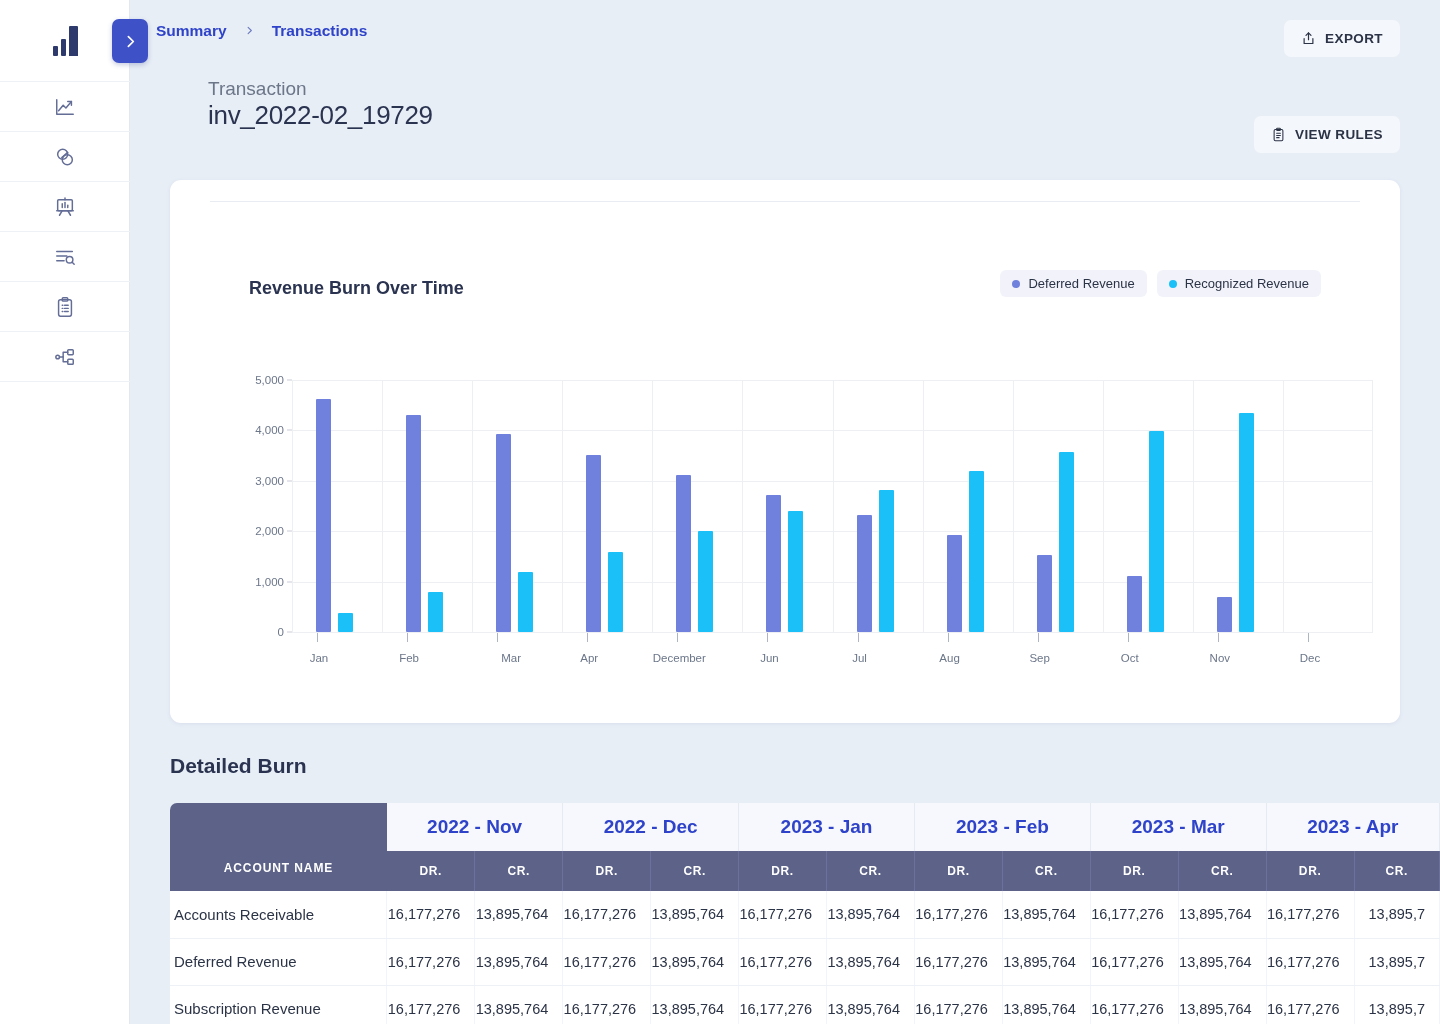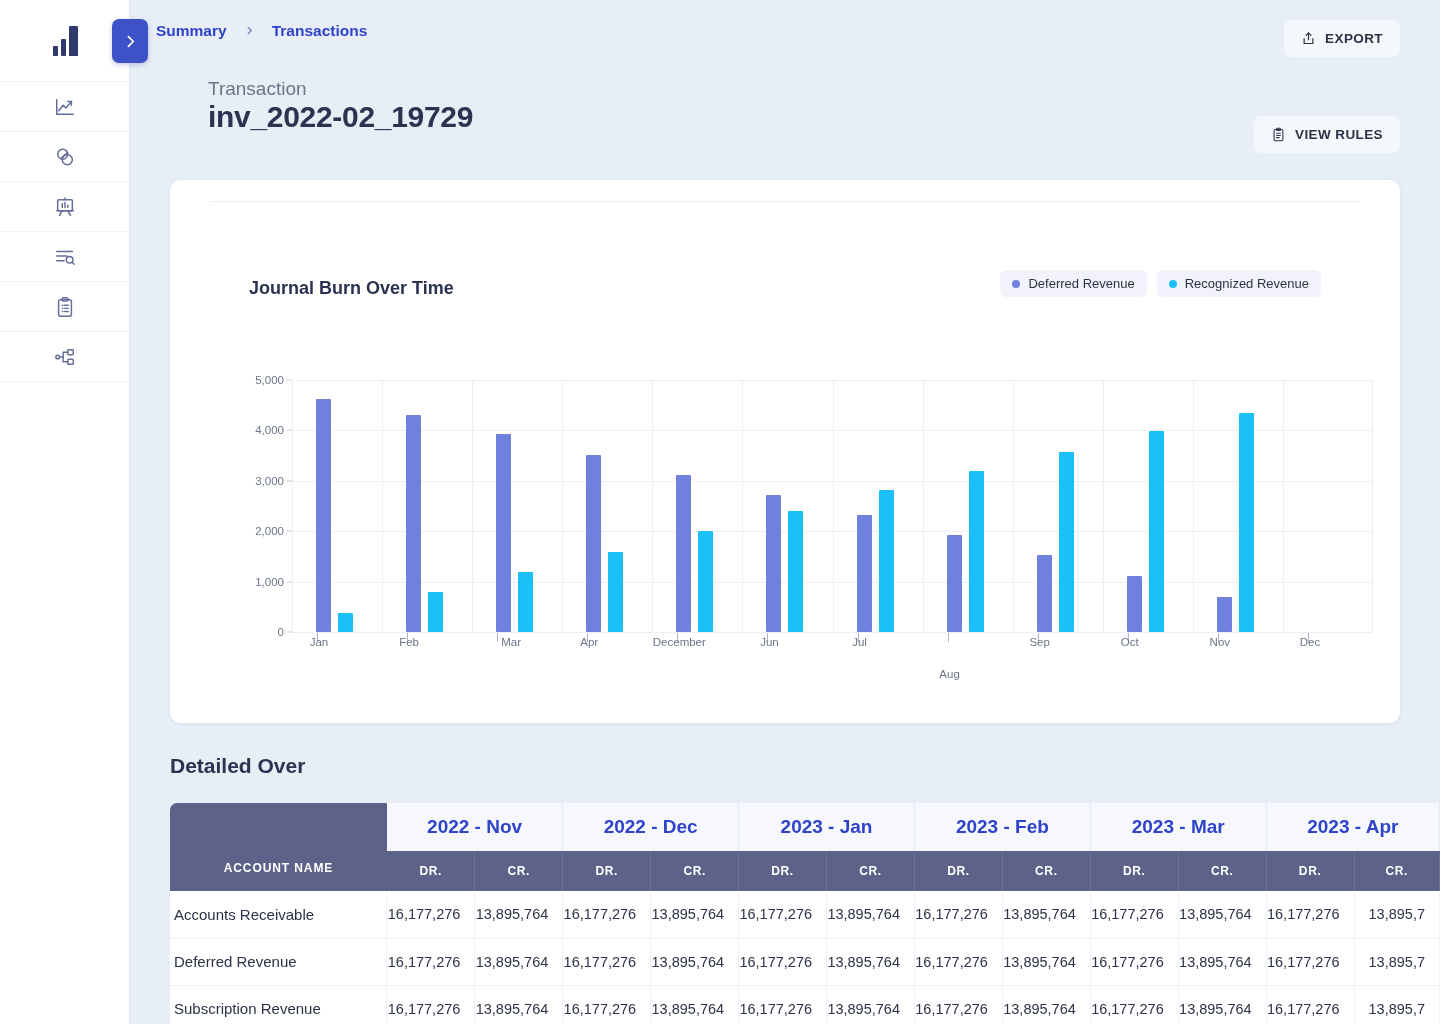--- a/index.html
+++ b/index.html
@@ -84,21 +84,21 @@
   .rules-btn {
     position: absolute; right: 40px; top: 116px;
     display: flex; align-items: center; gap: 9px;
     background: #f4f7fb; border: none; border-radius: 7px;
     padding: 11px 17px; cursor: pointer;
     font-size: 13.5px; font-weight: bold; letter-spacing: .4px;
     color: #2b3346; font-family: "Liberation Sans", sans-serif;
   }
   .titleblock { padding: 6px 0 0 78px; }
   .t-label { font-size: 19px; color: #6b7689; margin-bottom: 0; }
-  .t-value { font-size: 30px; color: #2a3350; font-weight: bold; letter-spacing: -.3px; }
+  .t-value { font-size: 26px; color: #2a3350; font-weight: normal; letter-spacing: -.3px; }
 
   
   .card {
     position: absolute; left: 40px; top: 180px;
     width: 1230px; height: 543px;
     background: #fff; border-radius: 11px;
     box-shadow: 0 1px 4px rgba(70,90,140,.09);
   }
   .card-head {
     display: flex; align-items: center; gap: 12px;
@@ -135,21 +135,21 @@
   .plot-border-l { position: absolute; left: 0; top: 0; width: 1px; height: 252px; background: #edeff2; }
   .plot-border-r { position: absolute; right: 0; top: 0; width: 1px; height: 252px; background: #edeff2; }
   .vline { position: absolute; top: 0; width: 1px; height: 252px; background: #edeff2; }
   .ylab {
     position: absolute; right: 1089px; width: 60px; text-align: right;
     font-size: 11.5px; color: #6b7689; transform: translateY(-50%);
   }
   .ytick { position: absolute; left: -5px; width: 5px; height: 1px; background: #c9ced8; transform: translateY(-.5px); }
   .xtick { position: absolute; top: 253px; width: 1px; height: 9px; background: #aeb6c6; }
   .xlab {
-    position: absolute; top: 256px; font-size: 11.5px; color: #6b7689;
+    position: absolute; top: 272px; font-size: 11.5px; color: #6b7689;
     transform: translateX(-50%); white-space: nowrap;
   }
   .bar { position: absolute; bottom: 0; width: 15px; border-radius: 1px; }
 
   
   .dv-title {
     position: absolute; left: 40px; top: 754px;
     font-size: 21px; font-weight: bold; color: #2a3350;
   }
   .tbl-wrap {
@@ -301,21 +301,21 @@
     </div>
 
     <div class="titleblock">
       <div class="t-label">Transaction</div>
       <div class="t-value">inv_2022-02_19729</div>
     </div>
 
     <div class="card">
       <div class="card-divider"></div>
 
-      <div class="chart-title">Journal Burn Over Time</div>
+      <div class="chart-title">Revenue Burn Over Time</div>
 
       <div class="legend">
         <div class="lg-pill">
           <span class="lg-dot" id="lgdot0" style="background: rgb(111, 129, 220);"></span>
           <span>Deferred Revenue</span>
         </div>
         <div class="lg-pill">
           <span class="lg-dot" id="lgdot1" style="background: rgb(26, 192, 247);"></span>
           <span>Recognized Revenue</span>
         </div>
@@ -371,21 +371,21 @@
           <div class="xlab" style="left: 477.417px;">Jun</div>
           <div class="bar" style="left: 474.417px; width: 15px; height: 137.088px; background: rgb(111, 129, 220);"></div>
           <div class="bar" style="left: 496.417px; width: 15px; height: 120.96px; background: rgb(26, 192, 247);"></div>
           <div class="vline" style="left: 540.5px;"></div>
           <div class="xtick" style="left: 565.5px;"></div>
           <div class="xlab" style="left: 567.5px;">Jul</div>
           <div class="bar" style="left: 564.5px; width: 15px; height: 116.928px; background: rgb(111, 129, 220);"></div>
           <div class="bar" style="left: 586.5px; width: 15px; height: 141.624px; background: rgb(26, 192, 247);"></div>
           <div class="vline" style="left: 630.583px;"></div>
           <div class="xtick" style="left: 655.583px;"></div>
-          <div class="xlab" style="left: 657.583px; margin-top: 32px;">Aug</div>
+          <div class="xlab" style="left: 657.583px;">Aug</div>
           <div class="bar" style="left: 654.583px; width: 15px; height: 97.272px; background: rgb(111, 129, 220);"></div>
           <div class="bar" style="left: 676.583px; width: 15px; height: 160.776px; background: rgb(26, 192, 247);"></div>
           <div class="vline" style="left: 720.667px;"></div>
           <div class="xtick" style="left: 745.667px;"></div>
           <div class="xlab" style="left: 747.667px;">Sep</div>
           <div class="bar" style="left: 744.667px; width: 15px; height: 77.112px; background: rgb(111, 129, 220);"></div>
           <div class="bar" style="left: 766.667px; width: 15px; height: 180.432px; background: rgb(26, 192, 247);"></div>
           <div class="vline" style="left: 810.75px;"></div>
           <div class="xtick" style="left: 835.75px;"></div>
           <div class="xlab" style="left: 837.75px;">Oct</div>
@@ -395,21 +395,21 @@
           <div class="xtick" style="left: 925.833px;"></div>
           <div class="xlab" style="left: 927.833px;">Nov</div>
           <div class="bar" style="left: 924.833px; width: 15px; height: 35.28px; background: rgb(111, 129, 220);"></div>
           <div class="bar" style="left: 946.833px; width: 15px; height: 219.24px; background: rgb(26, 192, 247);"></div>
           <div class="vline" style="left: 990.917px;"></div>
           <div class="xtick" style="left: 1015.92px;"></div>
           <div class="xlab" style="left: 1017.92px;">Dec</div>
         </div>
     </div>
 
-    <div class="dv-title">Detailed Over</div>
+    <div class="dv-title">Detailed Burn</div>
     <div class="tbl-wrap">
       <table id="dvtable">
           <thead>
             <tr>
               <th class="th-acct" rowspan="2">ACCOUNT NAME</th>
               <th class="th-month" colspan="2">2022 - Nov</th>
               <th class="th-month" colspan="2">2022 - Dec</th>
               <th class="th-month" colspan="2">2023 - Jan</th>
               <th class="th-month" colspan="2">2023 - Feb</th>
               <th class="th-month" colspan="2">2023 - Mar</th>

